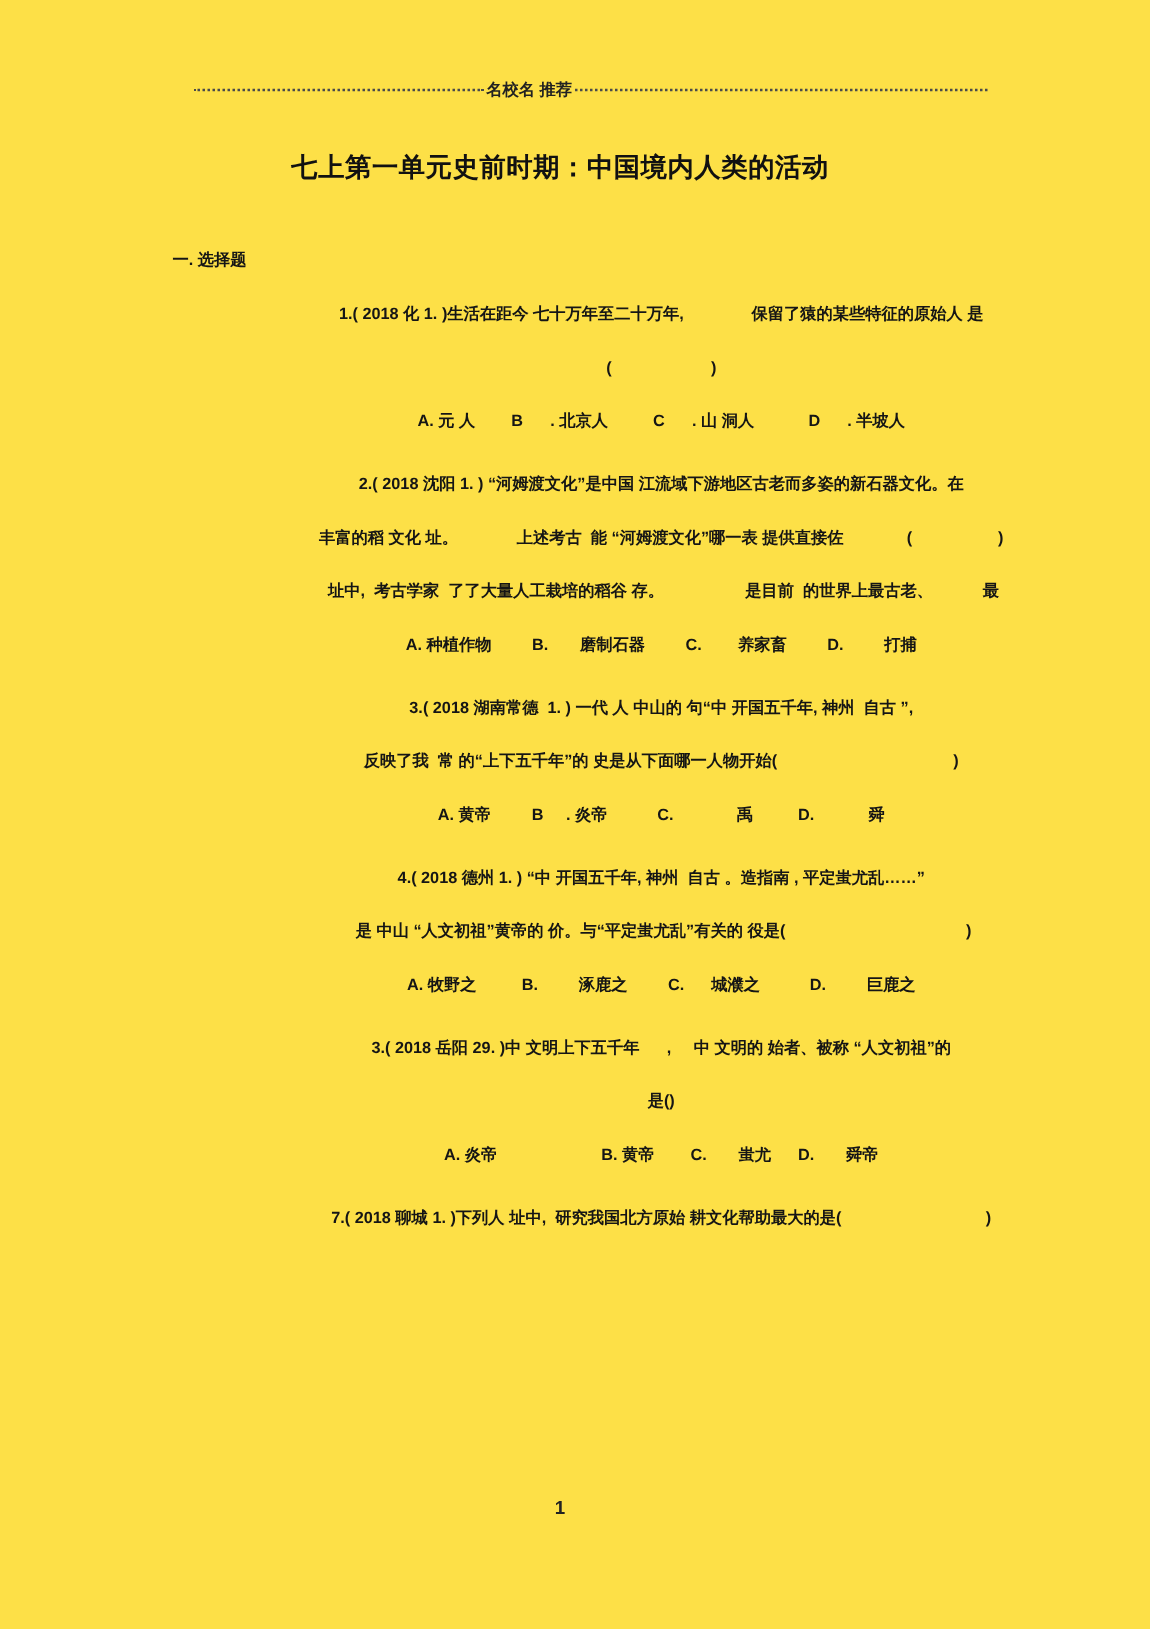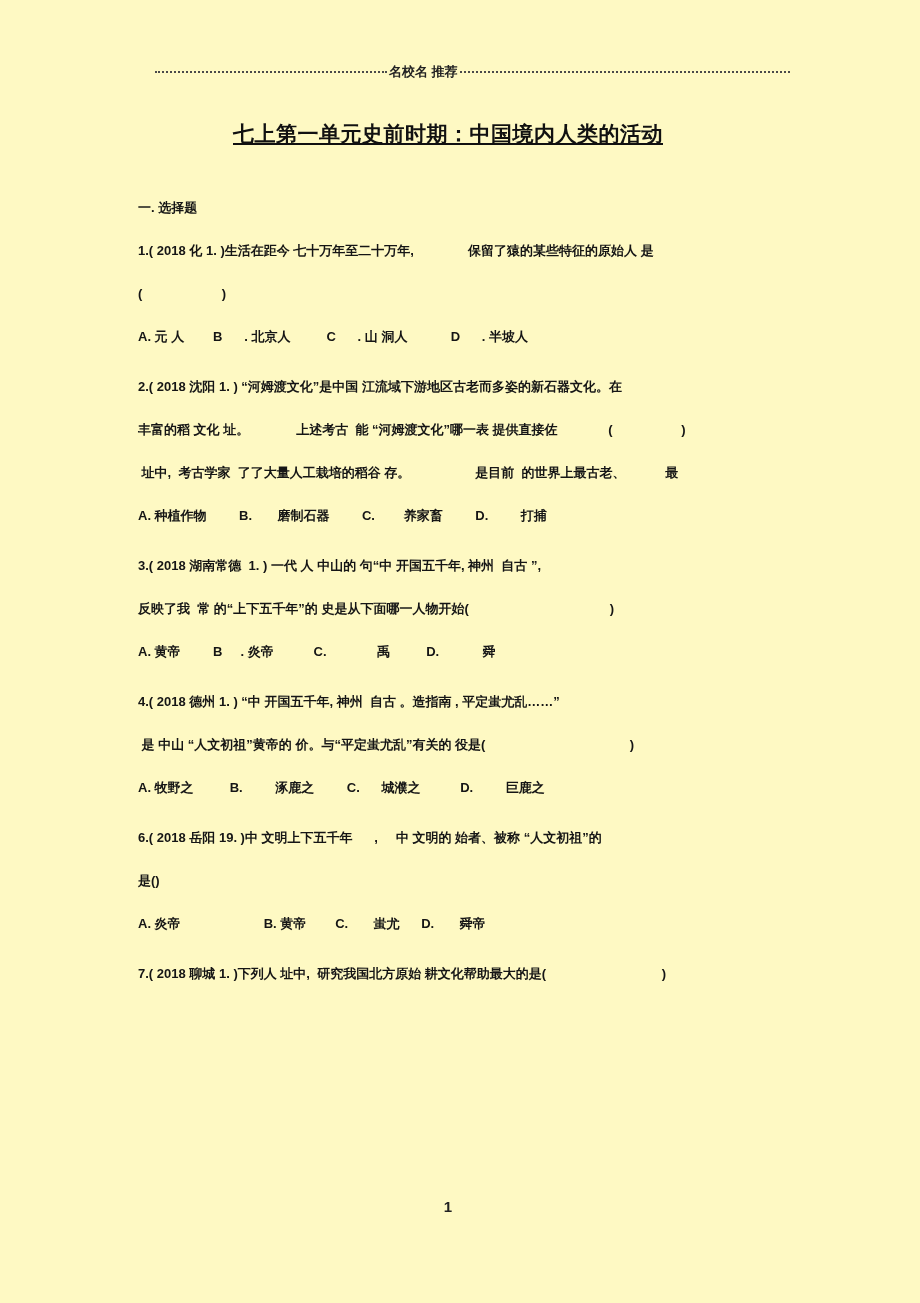--- a/index.html
+++ b/index.html
@@ -6,21 +6,21 @@
     margin: 0;
     padding: 0;
     background: #ffffff;
   }
   .page {
     position: relative;
     width: 920px;
     height: 1303px;
     box-sizing: border-box;
     padding-top: 64px;
-    background: #fef9c3;
+    background: #fde047;
     overflow: hidden;
     font-family: "Liberation Sans", "DejaVu Sans", sans-serif;
     color: #151515;
   }
   .header-rule {
     display: flex;
     align-items: center;
     margin: 0 130px 0 155px;
     height: 16px;
   }
@@ -45,33 +45,33 @@
   .doc-title {
     margin: 40px 0 0 0;
     padding-right: 24px;
     text-align: center;
     font-family: "Liberation Serif", "DejaVu Serif", serif;
     font-size: 21px;
     font-weight: 700;
     line-height: 28px;
     color: #111111;
     letter-spacing: 0.5px;
-    text-decoration: underline;
   }
   .content {
     margin: 38px 0 0 138px;
     font-size: 13px;
     font-weight: 600;
   }
   .section-heading {
     line-height: 43px;
     white-space: pre;
   }
   .question {
     margin: 0 0 7px 0;
+    text-align: center;
   }
   .line {
     margin: 0;
     line-height: 43px;
     white-space: pre;
   }
   .page-number {
     position: absolute;
     left: 0;
     right: 24px;
@@ -119,21 +119,21 @@
     </div>
 
     <div class="question">
       <p class="line">4.( 2018 德州 1. ) “中 开国五千年, 神州  自古 。造指南 , 平定蚩尤乱……”</p>
       <p class="line"> 是 中山 “人文初祖”黄帝的 价。与“平定蚩尤乱”有关的 役是(                                        )</p>
       <p class="line">A. 牧野之          B.         涿鹿之         C.      城濮之           D.         巨鹿之</p>
     </div>
 
 
     <div class="question">
-      <p class="line">6.( 2018 岳阳 19. )中 文明上下五千年      ,     中 文明的 始者、被称 “人文初祖”的</p>
+      <p class="line">3.( 2018 岳阳 29. )中 文明上下五千年      ,     中 文明的 始者、被称 “人文初祖”的</p>
       <p class="line">是()</p>
       <p class="line">A. 炎帝                       B. 黄帝        C.       蚩尤      D.       舜帝</p>
     </div>
 
     <div class="question">
       <p class="line">7.( 2018 聊城 1. )下列人 址中,  研究我国北方原始 耕文化帮助最大的是(                                )</p>
     </div>
 
   </div>
 

